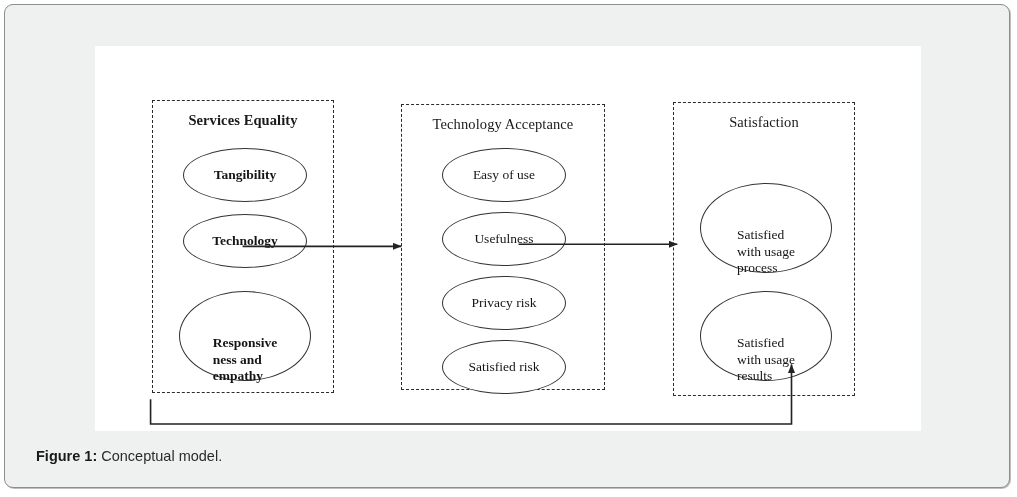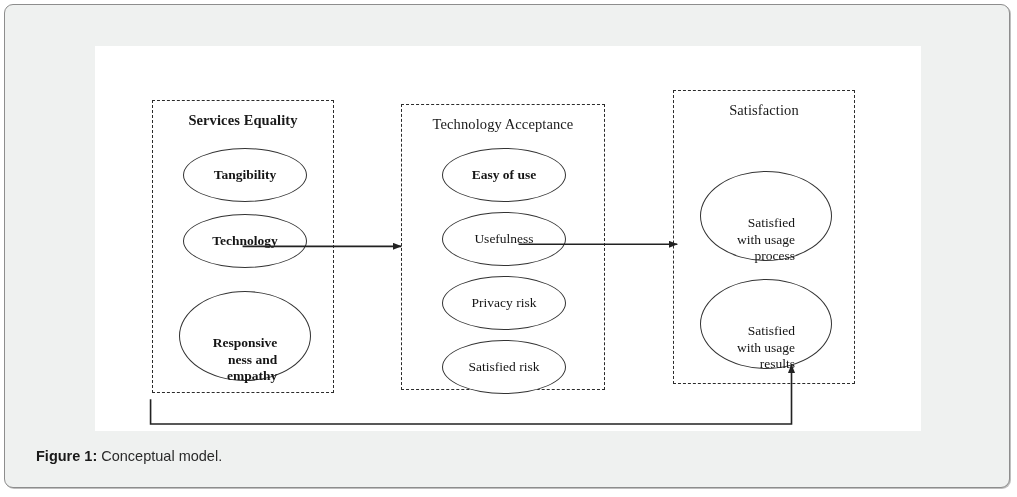--- a/index.html
+++ b/index.html
@@ -56,21 +56,21 @@
 
   
   .node {
     position: absolute;
     border: 1.4px solid #333333;
     border-radius: 50%;
     box-sizing: border-box;
     display: flex;
     align-items: center;
     justify-content: center;
-    text-align: right;
+    text-align: left;
     background: #ffffff;
   }
   .node-label {
     font-size: 13.5px;
     color: #151515;
     line-height: 1.18;
     padding: 0 6px;
   }
   .node-label.multi { line-height: 1.25; margin-top: 48px; }
 
@@ -121,38 +121,38 @@
       <div class="node" style="left:26px; top:190px; width:132px; height:90px;">
         <span class="node-label multi" style="white-space:pre-line;">Responsive
 ness and
 empathy</span>
       </div>
     </div>
 
     <div class="group-box" style="left:306px; top:58px; width:204px; height:286px;">
       <div class="group-title" style="top:11px;">Technology Acceptance</div>
 
-      <div class="node" style="left:40px; top:43px; width:124px; height:54px;font-weight:bold;">
+      <div class="node" style="left:40px; top:43px; width:124px; height:54px;">
         <span class="node-label">Easy of use</span>
       </div>
 
       <div class="node" style="left:40px; top:171px; width:124px; height:54px;">
         <span class="node-label">Privacy risk</span>
       </div>
 
       <div class="node" style="left:40px; top:107px; width:124px; height:54px;">
         <span class="node-label">Usefulness</span>
       </div>
 
       <div class="node" style="left:40px; top:235px; width:124px; height:54px;">
         <span class="node-label">Satisfied risk</span>
       </div>
     </div>
 
-    <div class="group-box" style="left:578px; top:44px; width:182px; height:294px;">
+    <div class="group-box" style="left:578px; top:56px; width:182px; height:294px;">
       <div class="group-title" style="top:11px;">Satisfaction</div>
 
       <div class="node" style="left:26px; top:80px; width:132px; height:90px;">
         <span class="node-label multi" style="white-space:pre-line;">Satisfied
 with usage
 process</span>
       </div>
 
       <div class="node" style="left:26px; top:188px; width:132px; height:90px;">
         <span class="node-label multi" style="white-space:pre-line;">Satisfied

